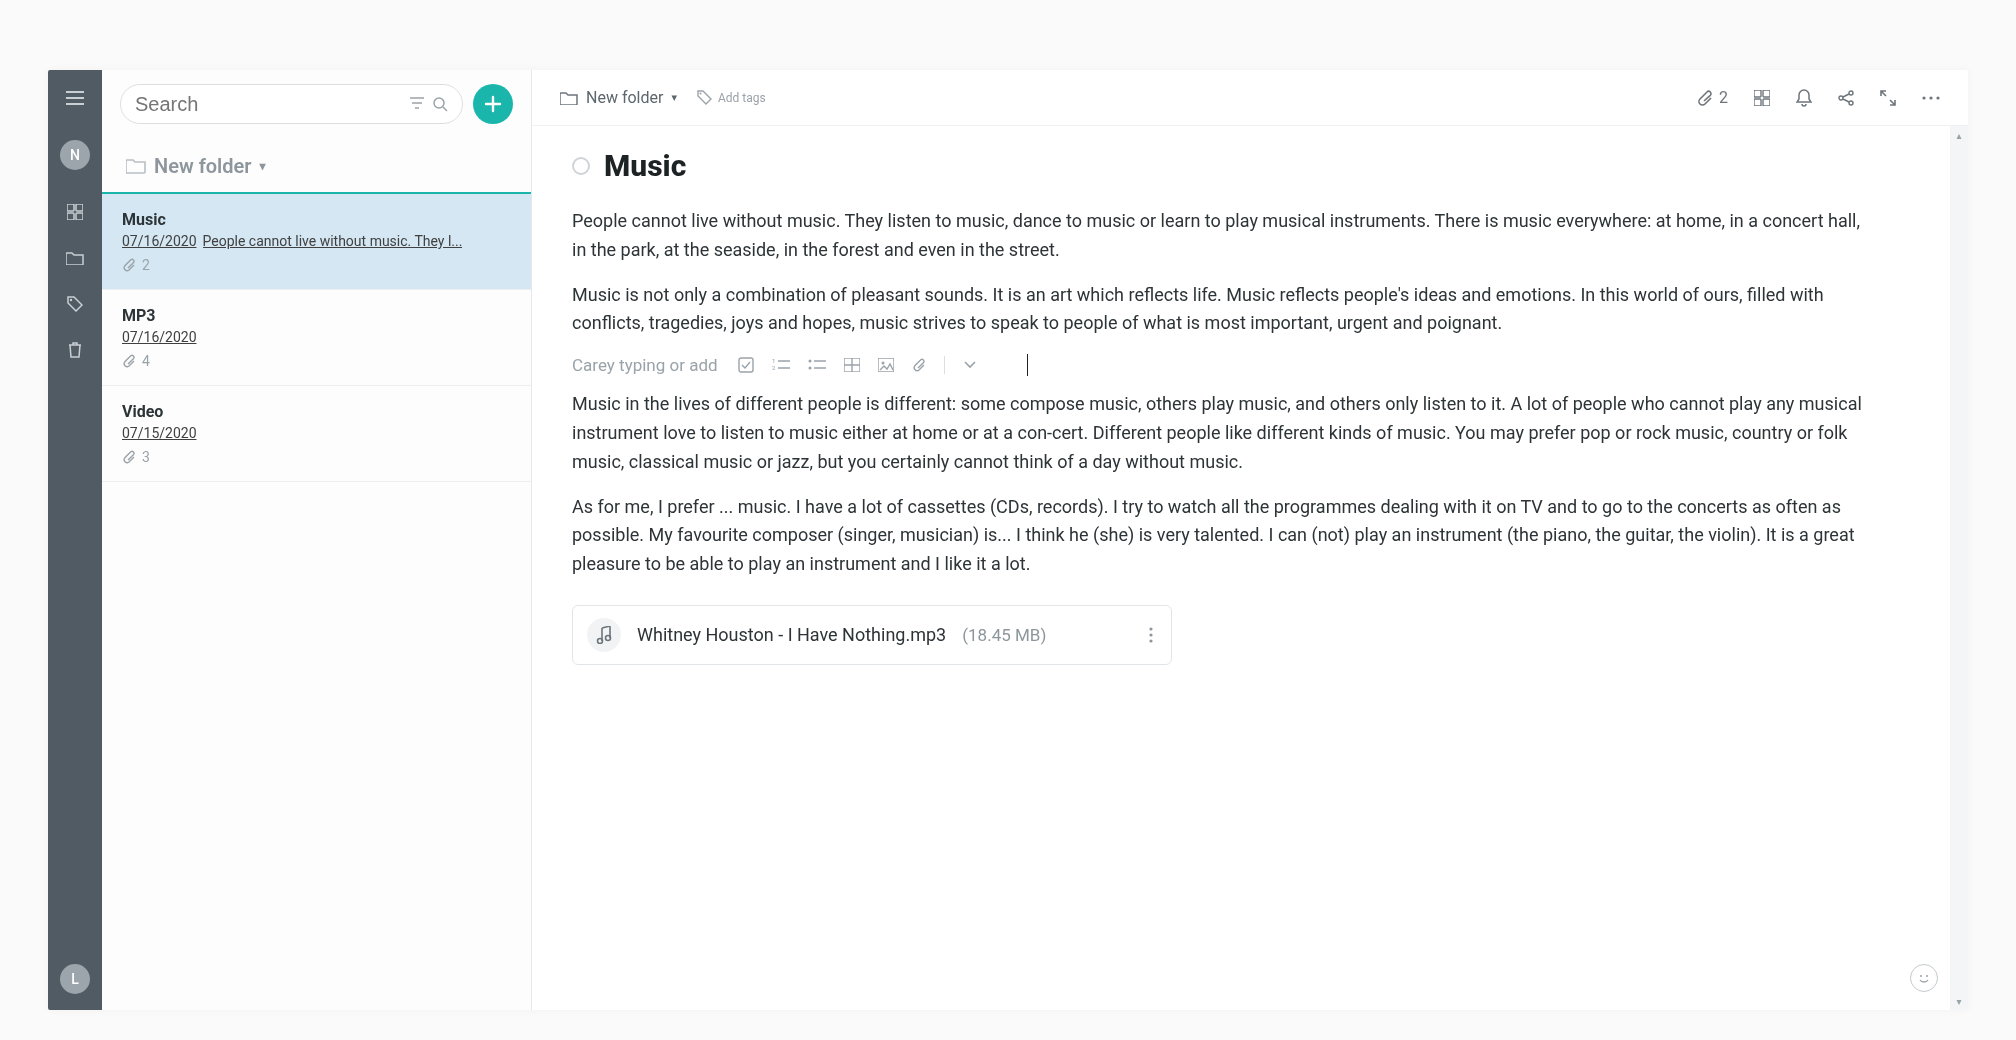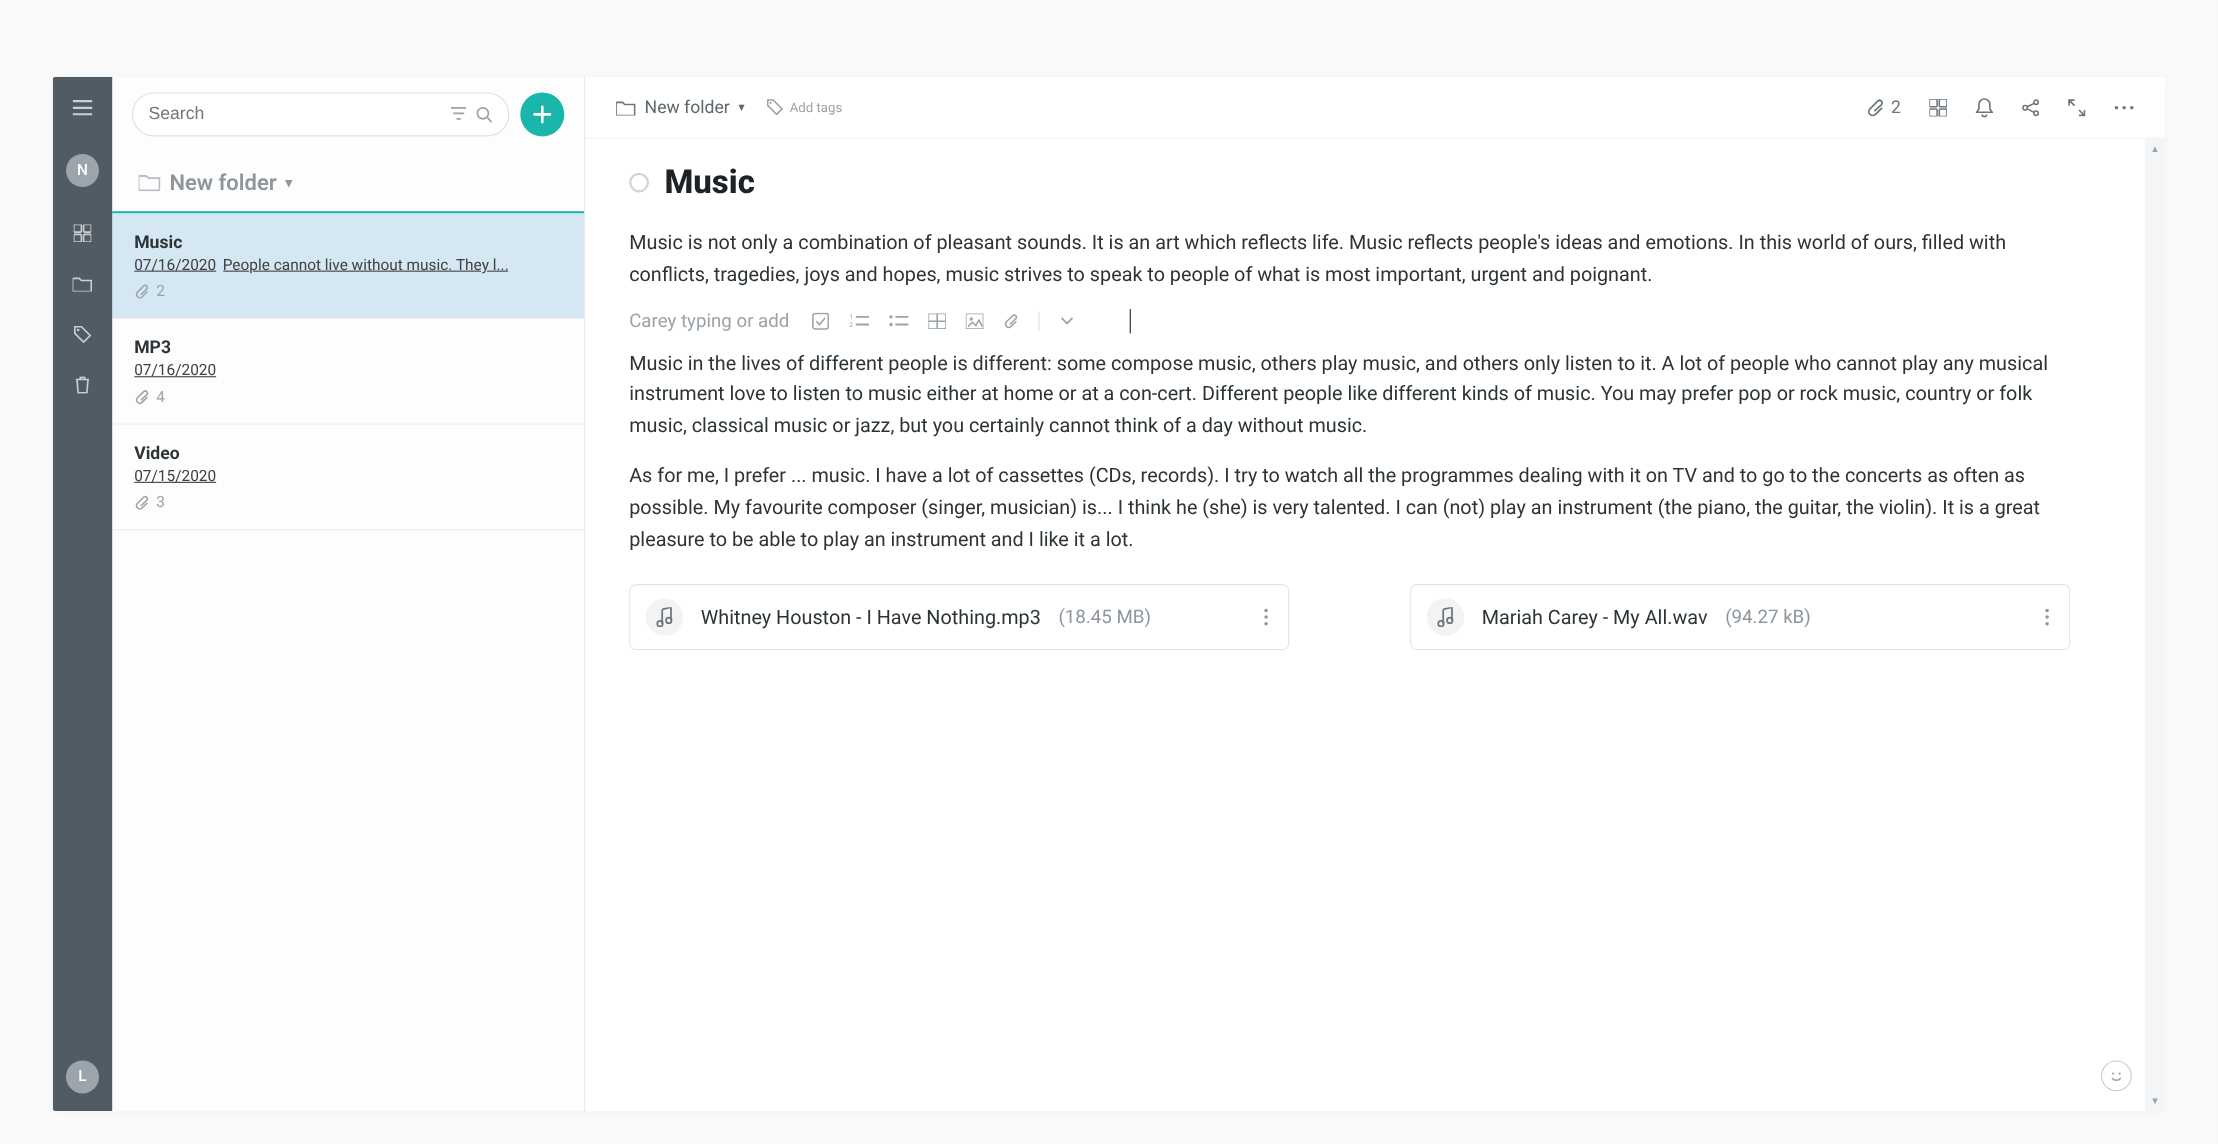--- a/index.html
+++ b/index.html
@@ -38,21 +38,21 @@
 
   
   .list-pane {
     width: 430px;
     background: #fdfdfd;
     border-right: 1px solid #e6e8ea;
     display:flex; flex-direction:column;
   }
   .list-toolbar { display:flex; align-items:center; gap:10px; padding:14px 18px 14px 18px; }
   .search-box { flex:1; height:40px; border:1px solid #dcdfe2; border-radius:20px; display:flex; align-items:center; padding:0 14px; background:#fff; }
-  .search-box input { border:none; outline:none; flex:1; font-size:16px; color:#0f766e; background:transparent; }
+  .search-box input { border:none; outline:none; flex:1; font-size:20px; color:#0f766e; background:transparent; }
   .search-icons { display:flex; gap:8px; color:#8d969c; }
   .add-btn { width:40px; height:40px; border-radius:50%; background:#1ab6ac; display:flex; align-items:center; justify-content:center; cursor:pointer; }
 
   .folder-header { padding:16px 18px 14px 24px; border-bottom:2px solid #1ab6ac; display:flex; align-items:center; gap:8px; color:#8d969c; font-size:20px; font-weight:600; }
   .folder-header .chev { font-size:12px; color:#8d969c; }
 
   .note-list { flex:1; overflow:auto; }
   .note-item { padding:16px 20px 16px 20px; border-bottom:1px solid #eceef0; cursor:pointer; }
   .note-item.selected { background:#d4e7f3; }
   .note-title { font-size:16px; font-weight:700; color:#2d3437; margin-bottom:4px; }
@@ -287,20 +287,21 @@
           </div>
         </div>
       </div>
 
       <div class="editor-body">
         <div class="title-row">
           <div class="title-check"></div>
           <div class="doc-title">Music</div>
         </div>
 
+        <p class="para">People cannot live without music. They listen to music, dance to music or learn to play musical instruments. There is music everywhere: at home, in a concert hall, in the park, at the seaside, in the forest and even in the street.</p>
         <p class="para">Music is not only a combination of pleasant sounds. It is an art which reflects life. Music reflects people's ideas and emotions. In this world of ours, filled with conflicts, tragedies, joys and hopes, music strives to speak to people of what is most important, urgent and poignant.</p>
 
         <div class="insert-bar">
           <span class="insert-placeholder">Carey typing or add</span>
           <div class="insert-icons">
             <span>
                 <svg width="16" height="16" viewBox="0 0 16 16">
                   <rect x="1" y="1" width="14" height="14" rx="2" fill="none" stroke="#9aa3a9" stroke-width="1.4"></rect>
                   <path d="M4 8l3 3 5-6" fill="none" stroke="#9aa3a9" stroke-width="1.4"></path>
                 </svg>
@@ -363,39 +364,20 @@
             <span class="attach-name">Whitney Houston - I Have Nothing.mp3</span>
             <span class="attach-size">(18.45 MB)</span>
             <div class="attach-menu">
               <svg width="4" height="16" viewBox="0 0 4 16">
                   <circle cx="2" cy="2" r="1.6" fill="#8d969c"></circle>
                   <circle cx="2" cy="8" r="1.6" fill="#8d969c"></circle>
                   <circle cx="2" cy="14" r="1.6" fill="#8d969c"></circle>
                 </svg>
             </div>
           </div>
-          <div class="attach-card">
-            <div class="attach-icon-circle">
-              <svg width="16" height="18" viewBox="0 0 16 18">
-                  <path d="M6 2l8-2v12" fill="none" stroke="#6d767c" stroke-width="1.6"></path>
-                  <circle cx="4" cy="15" r="2.5" fill="none" stroke="#6d767c" stroke-width="1.6"></circle>
-                  <circle cx="12" cy="12" r="2.5" fill="none" stroke="#6d767c" stroke-width="1.6"></circle>
-                  <path d="M6 2v13" stroke="#6d767c" stroke-width="1.6"></path>
-                </svg>
-            </div>
-            <span class="attach-name">Mariah Carey - My All.wav</span>
-            <span class="attach-size">(94.27 kB)</span>
-            <div class="attach-menu">
-              <svg width="4" height="16" viewBox="0 0 4 16">
-                  <circle cx="2" cy="2" r="1.6" fill="#8d969c"></circle>
-                  <circle cx="2" cy="8" r="1.6" fill="#8d969c"></circle>
-                  <circle cx="2" cy="14" r="1.6" fill="#8d969c"></circle>
-                </svg>
-            </div>
-          </div>
         </div>
 
         <div class="emoji-btn">
           <svg width="16" height="16" viewBox="0 0 16 16">
               <circle cx="5" cy="6" r="1" fill="#9aa3a9"></circle>
               <circle cx="11" cy="6" r="1" fill="#9aa3a9"></circle>
               <path d="M4 10c1 1.5 2.5 2 4 2s3-.5 4-2" fill="none" stroke="#9aa3a9" stroke-width="1.3"></path>
             </svg>
         </div>
       </div>

